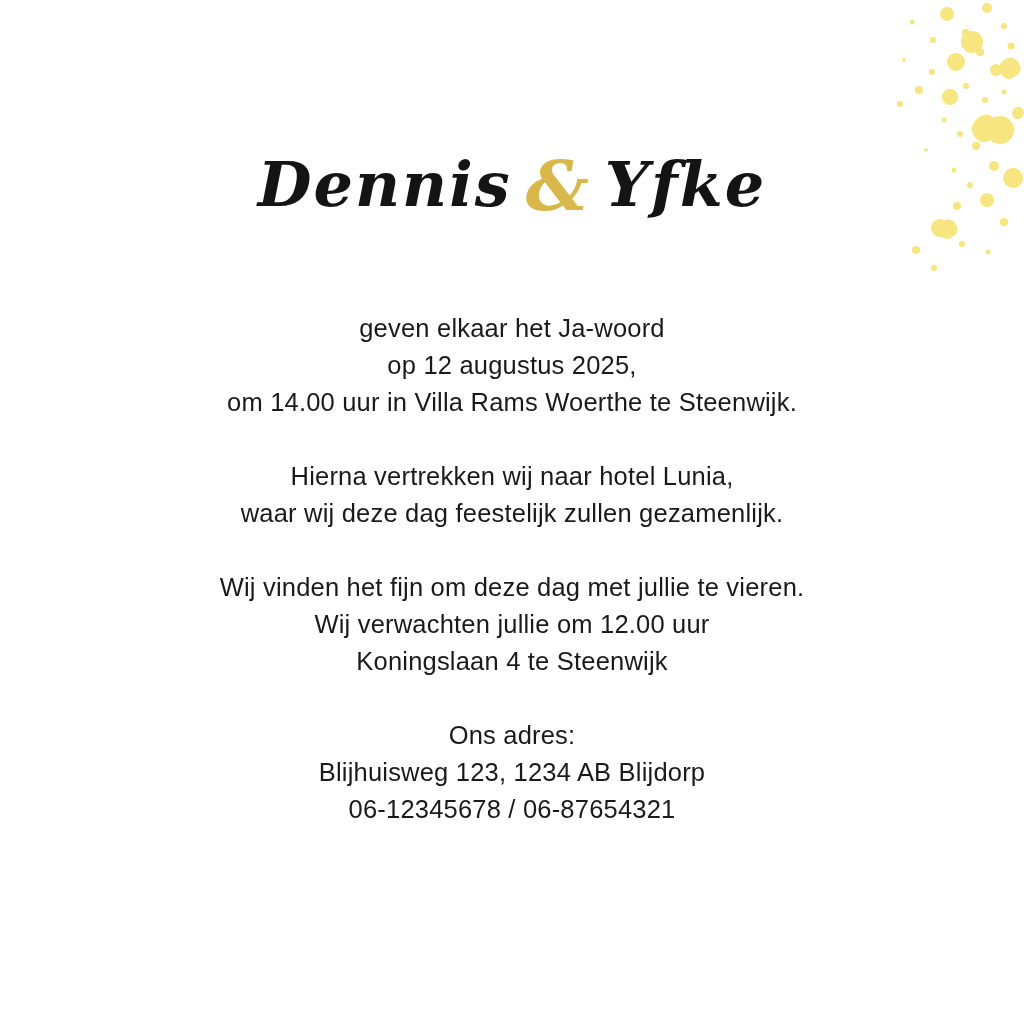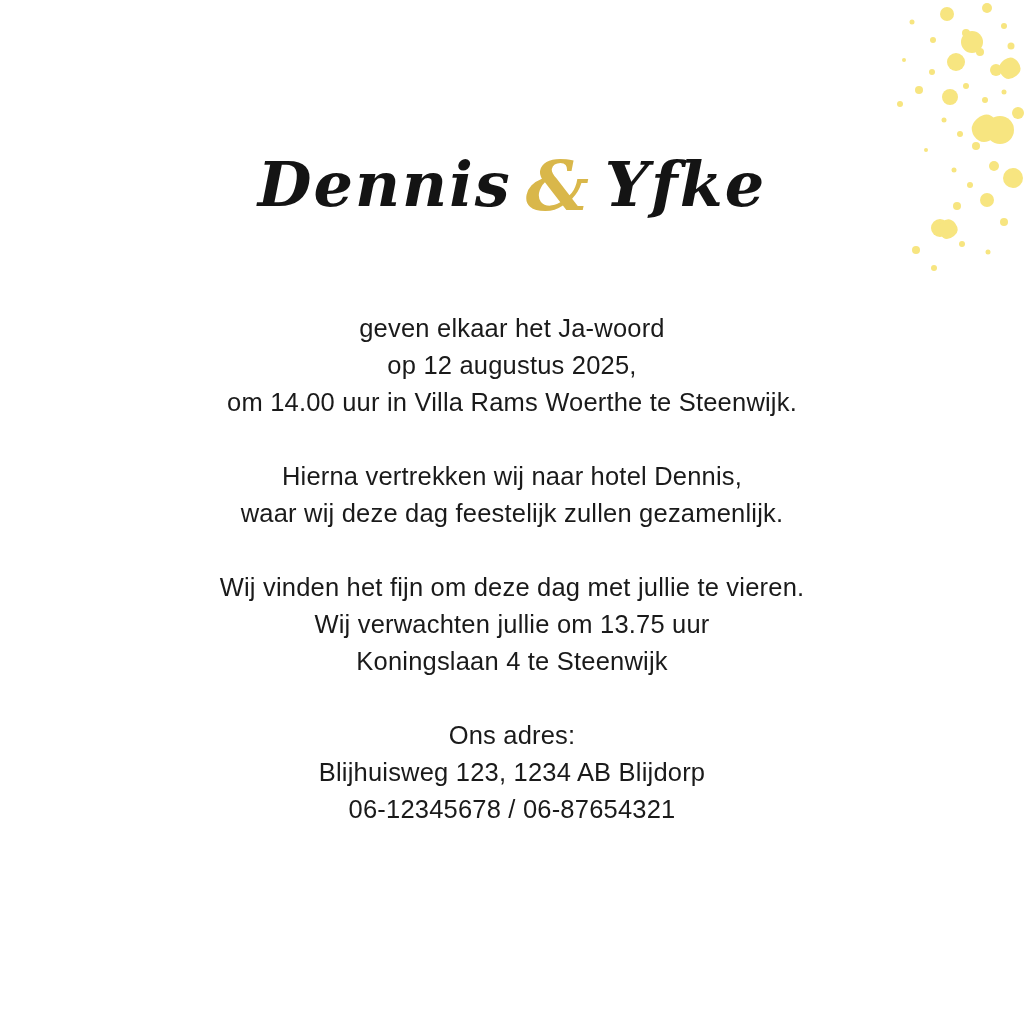--- a/index.html
+++ b/index.html
@@ -141,27 +141,27 @@
 
   <div class="body-text">
 
     <p class="para">
       <span class="line">geven elkaar het Ja-woord</span>
       <span class="line">op 12 augustus 2025,</span>
       <span class="line">om 14.00 uur in Villa Rams Woerthe te Steenwijk.</span>
     </p>
 
     <p class="para">
-      <span class="line">Hierna vertrekken wij naar hotel Dennis,</span>
+      <span class="line">Hierna vertrekken wij naar hotel Lunia,</span>
       <span class="line">waar wij deze dag feestelijk zullen gezamenlijk.</span>
     </p>
 
     <p class="para">
       <span class="line">Wij vinden het fijn om deze dag met jullie te vieren.</span>
-      <span class="line">Wij verwachten jullie om 13.75 uur</span>
+      <span class="line">Wij verwachten jullie om 12.00 uur</span>
       <span class="line">Koningslaan 4 te Steenwijk</span>
     </p>
 
     <p class="para para-address">
       <span class="line">Ons adres:</span>
       <span class="line">Blijhuisweg 123, 1234 AB Blijdorp</span>
       <span class="line">06-12345678 / 06-87654321</span>
     </p>
 
   </div>

